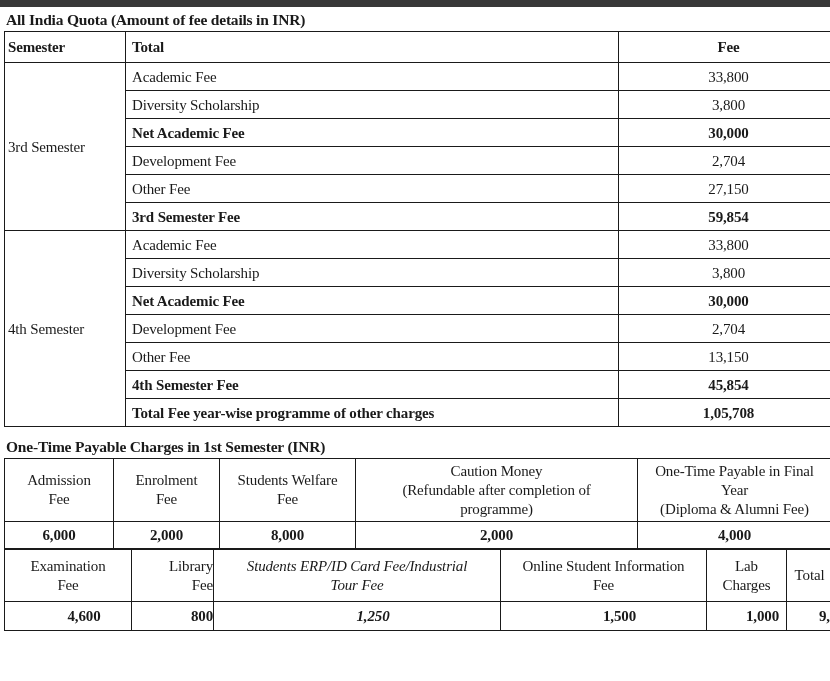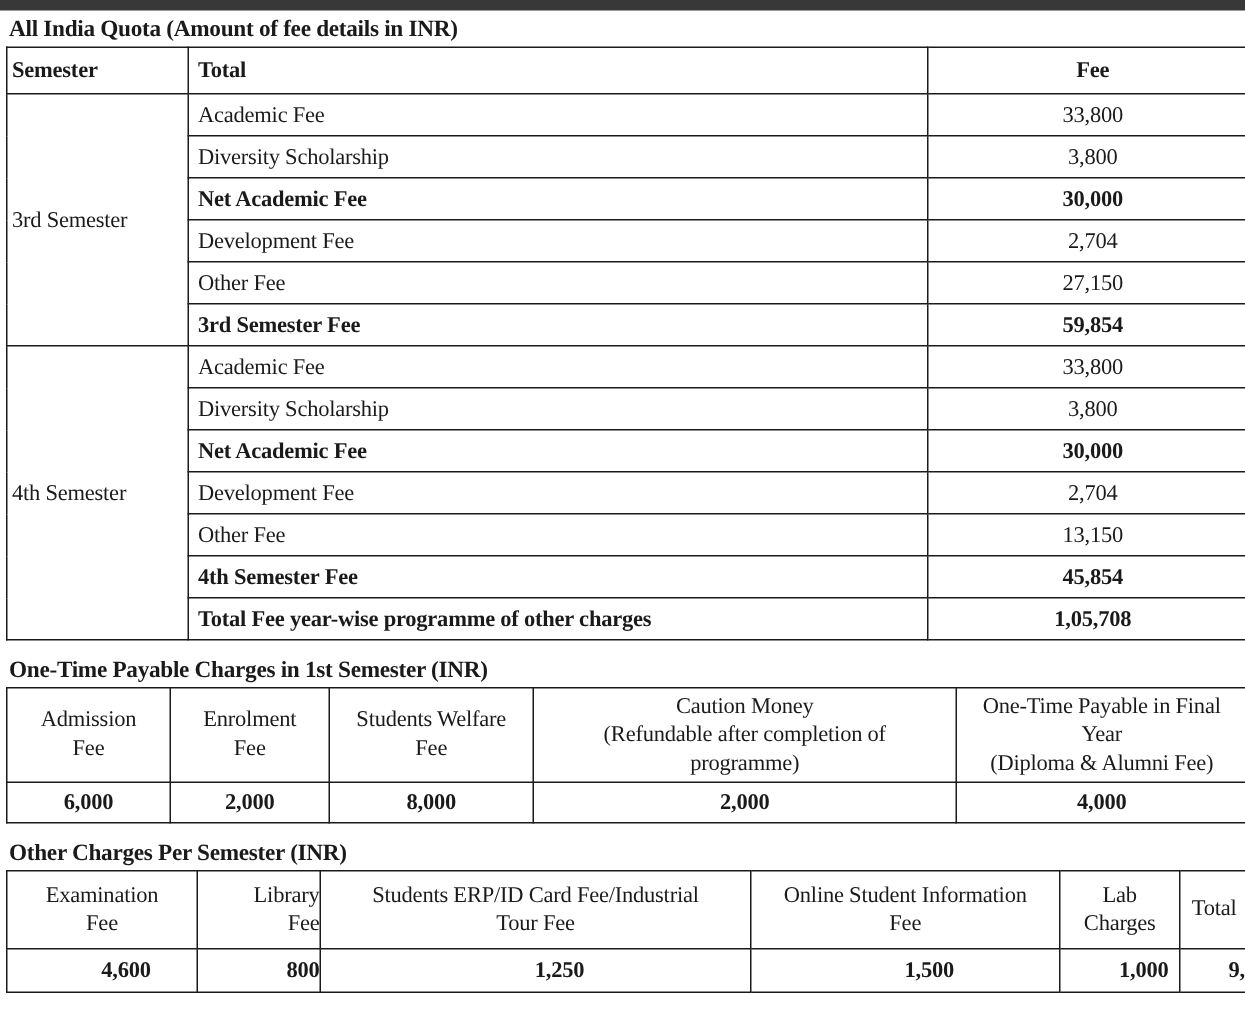--- a/index.html
+++ b/index.html
@@ -78,21 +78,21 @@
   .onetime-table .w3 { width: 135px; }
   .onetime-table .w4 { width: 281px; }
   .onetime-table .w5 { width: 193px; }
 
   
   .other-table td { text-align: center; }
   .other-table .hdr td { height: 51px; vertical-align: middle; line-height: 19px; }
   .other-table .vals td { height: 28px; font-weight: bold; padding-left: 32px; }
   .other-table .o1 { width: 126px; }
   .other-table .o2 { width: 81px; text-align: right; }
-  .other-table .o3 { width: 286px; }
+  .other-table .o3 { width: 286px; font-style: italic; }
   .other-table .o4 { width: 205px; }
   .other-table .o5 { width: 79px; }
   .other-table .o6 { width: 45px; }
 </style>
 </head>
 <body>
 
 <div class="top-bar"></div>
 
 <div class="page">
@@ -179,21 +179,20 @@
       <tr class="vals">
         <td class="w1">6,000</td>
         <td class="w2">2,000</td>
         <td class="w3">8,000</td>
         <td class="w4">2,000</td>
         <td class="w5">4,000</td>
       </tr>
     </tbody>
   </table>
 
-  <div class="section-title t3">Other Charges Per Semester (INR)</div>
 
   <table class="other-table">
     <tbody>
       <tr class="hdr">
         <td class="o1">Examination<br>Fee</td>
         <td class="o2">Library<br>Fee</td>
         <td class="o3">Students ERP/ID Card Fee/Industrial<br>Tour Fee</td>
         <td class="o4">Online Student Information<br>Fee</td>
         <td class="o5">Lab<br>Charges</td>
         <td class="o6">Total</td>

